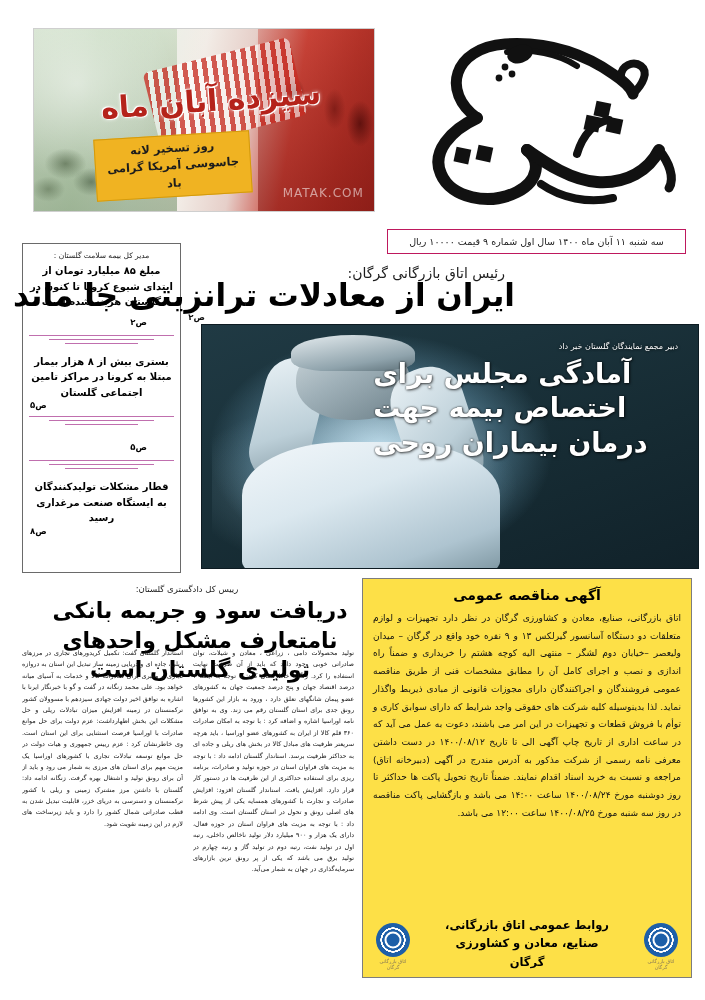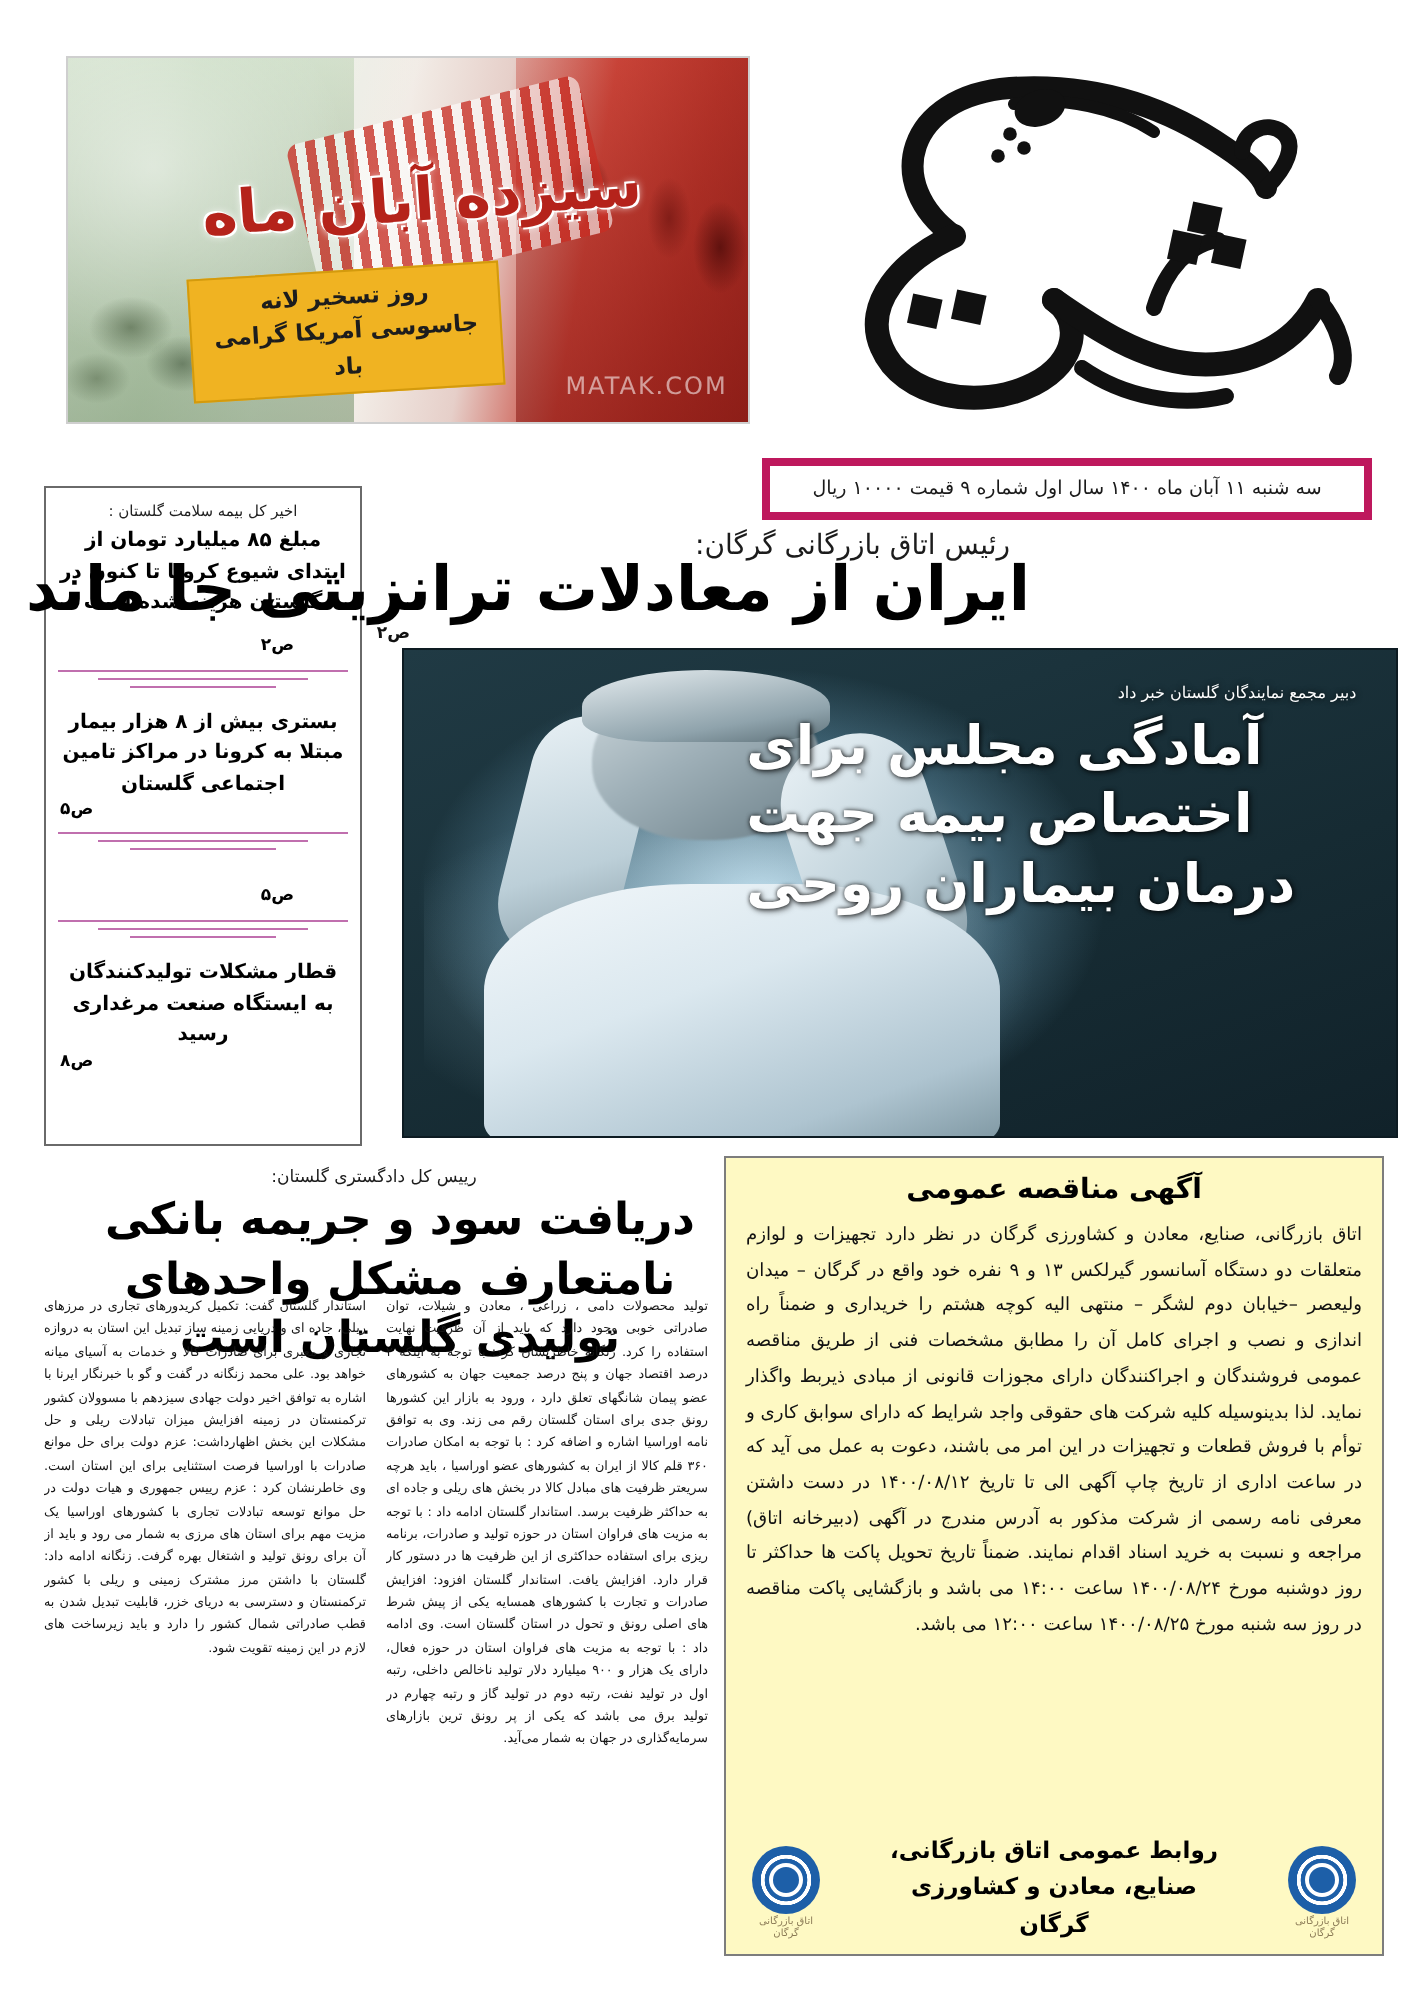--- a/index.html
+++ b/index.html
@@ -151,21 +151,21 @@
     opacity: 0;
   }
 
   
   .dateline {
     position: absolute;
     right: 19px;
     top: 229px;
     width: 297px;
     height: 23px;
-    border: 4px solid #be185d;
+    border: 1px solid #be185d;
     display: flex;
     align-items: center;
     justify-content: center;
     font-size: 9.5px;
     color: #1a1a1a;
     letter-spacing: .2px;
     direction: rtl;
     background: #fff;
   }
 
@@ -390,21 +390,21 @@
 
   
   .tender {
     position: absolute;
     left: 362px;
     top: 578px;
     width: 330px;
     height: 400px;
     border: 1px solid #7d7d7d;
     box-sizing: border-box;
-    background: #fef9c3;
+    background: #fde047;
     padding: 8px 10px 6px 10px;
     direction: rtl;
   }
   .tender-title {
     text-align: center;
     font-size: 14px;
     font-weight: bold;
     color: #000;
     margin-bottom: 7px;
     direction: rtl;
@@ -507,21 +507,21 @@
       <span class="masthead-name-hidden">گلستان</span>
       <span class="masthead-name-hidden">بشکست</span>
     </div>
 
     <div class="dateline">سه شنبه ۱۱ آبان ماه ۱۴۰۰    سال اول   شماره ۹   قیمت ۱۰۰۰۰ ریال</div>
   </div>
 
   <div class="sidebar">
 
     <div class="brief">
-      <div class="brief-kicker">اخیر کل بیمه سلامت گلستان :</div>
+      <div class="brief-kicker">مدیر کل بیمه سلامت گلستان :</div>
       <div class="brief-title">مبلغ ۸۵ میلیارد تومان از ابتدای شیوع کرونا تا کنون  در گلستان هزینه شده است</div>
       <div class="brief-page inline">ص۲</div>
     </div>
     <div class="sep">
       <div class="l l1"></div>
         <div class="l l2"></div>
         <div class="l l3"></div>
     </div>
 
     <div class="brief">

